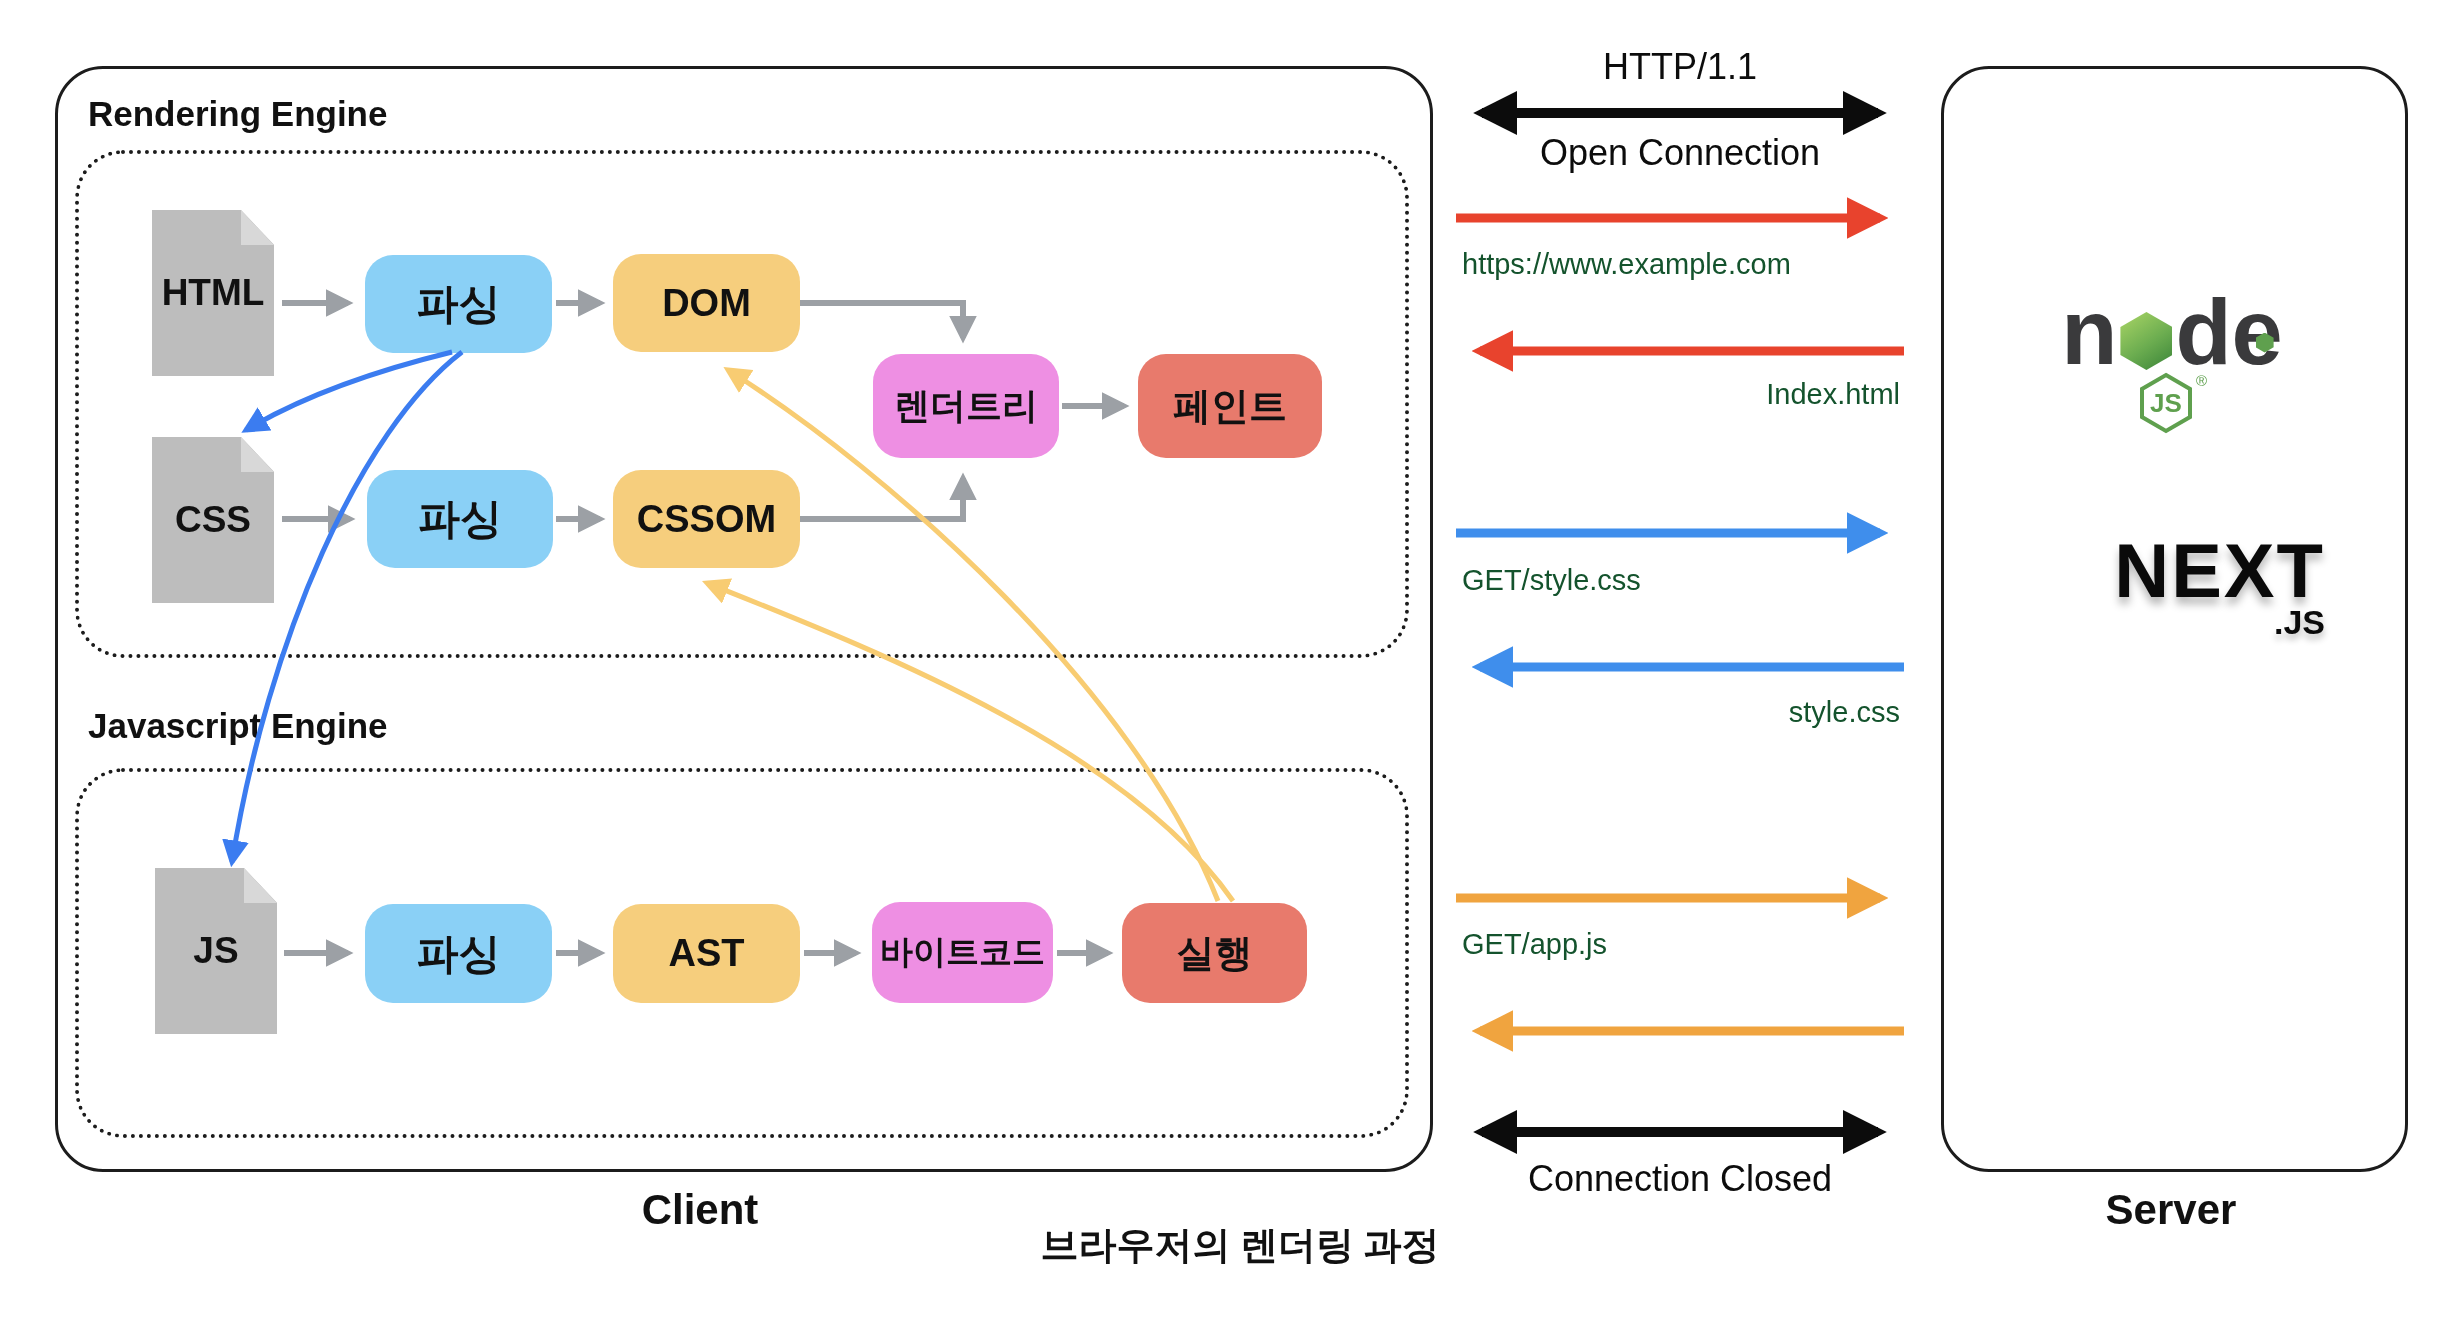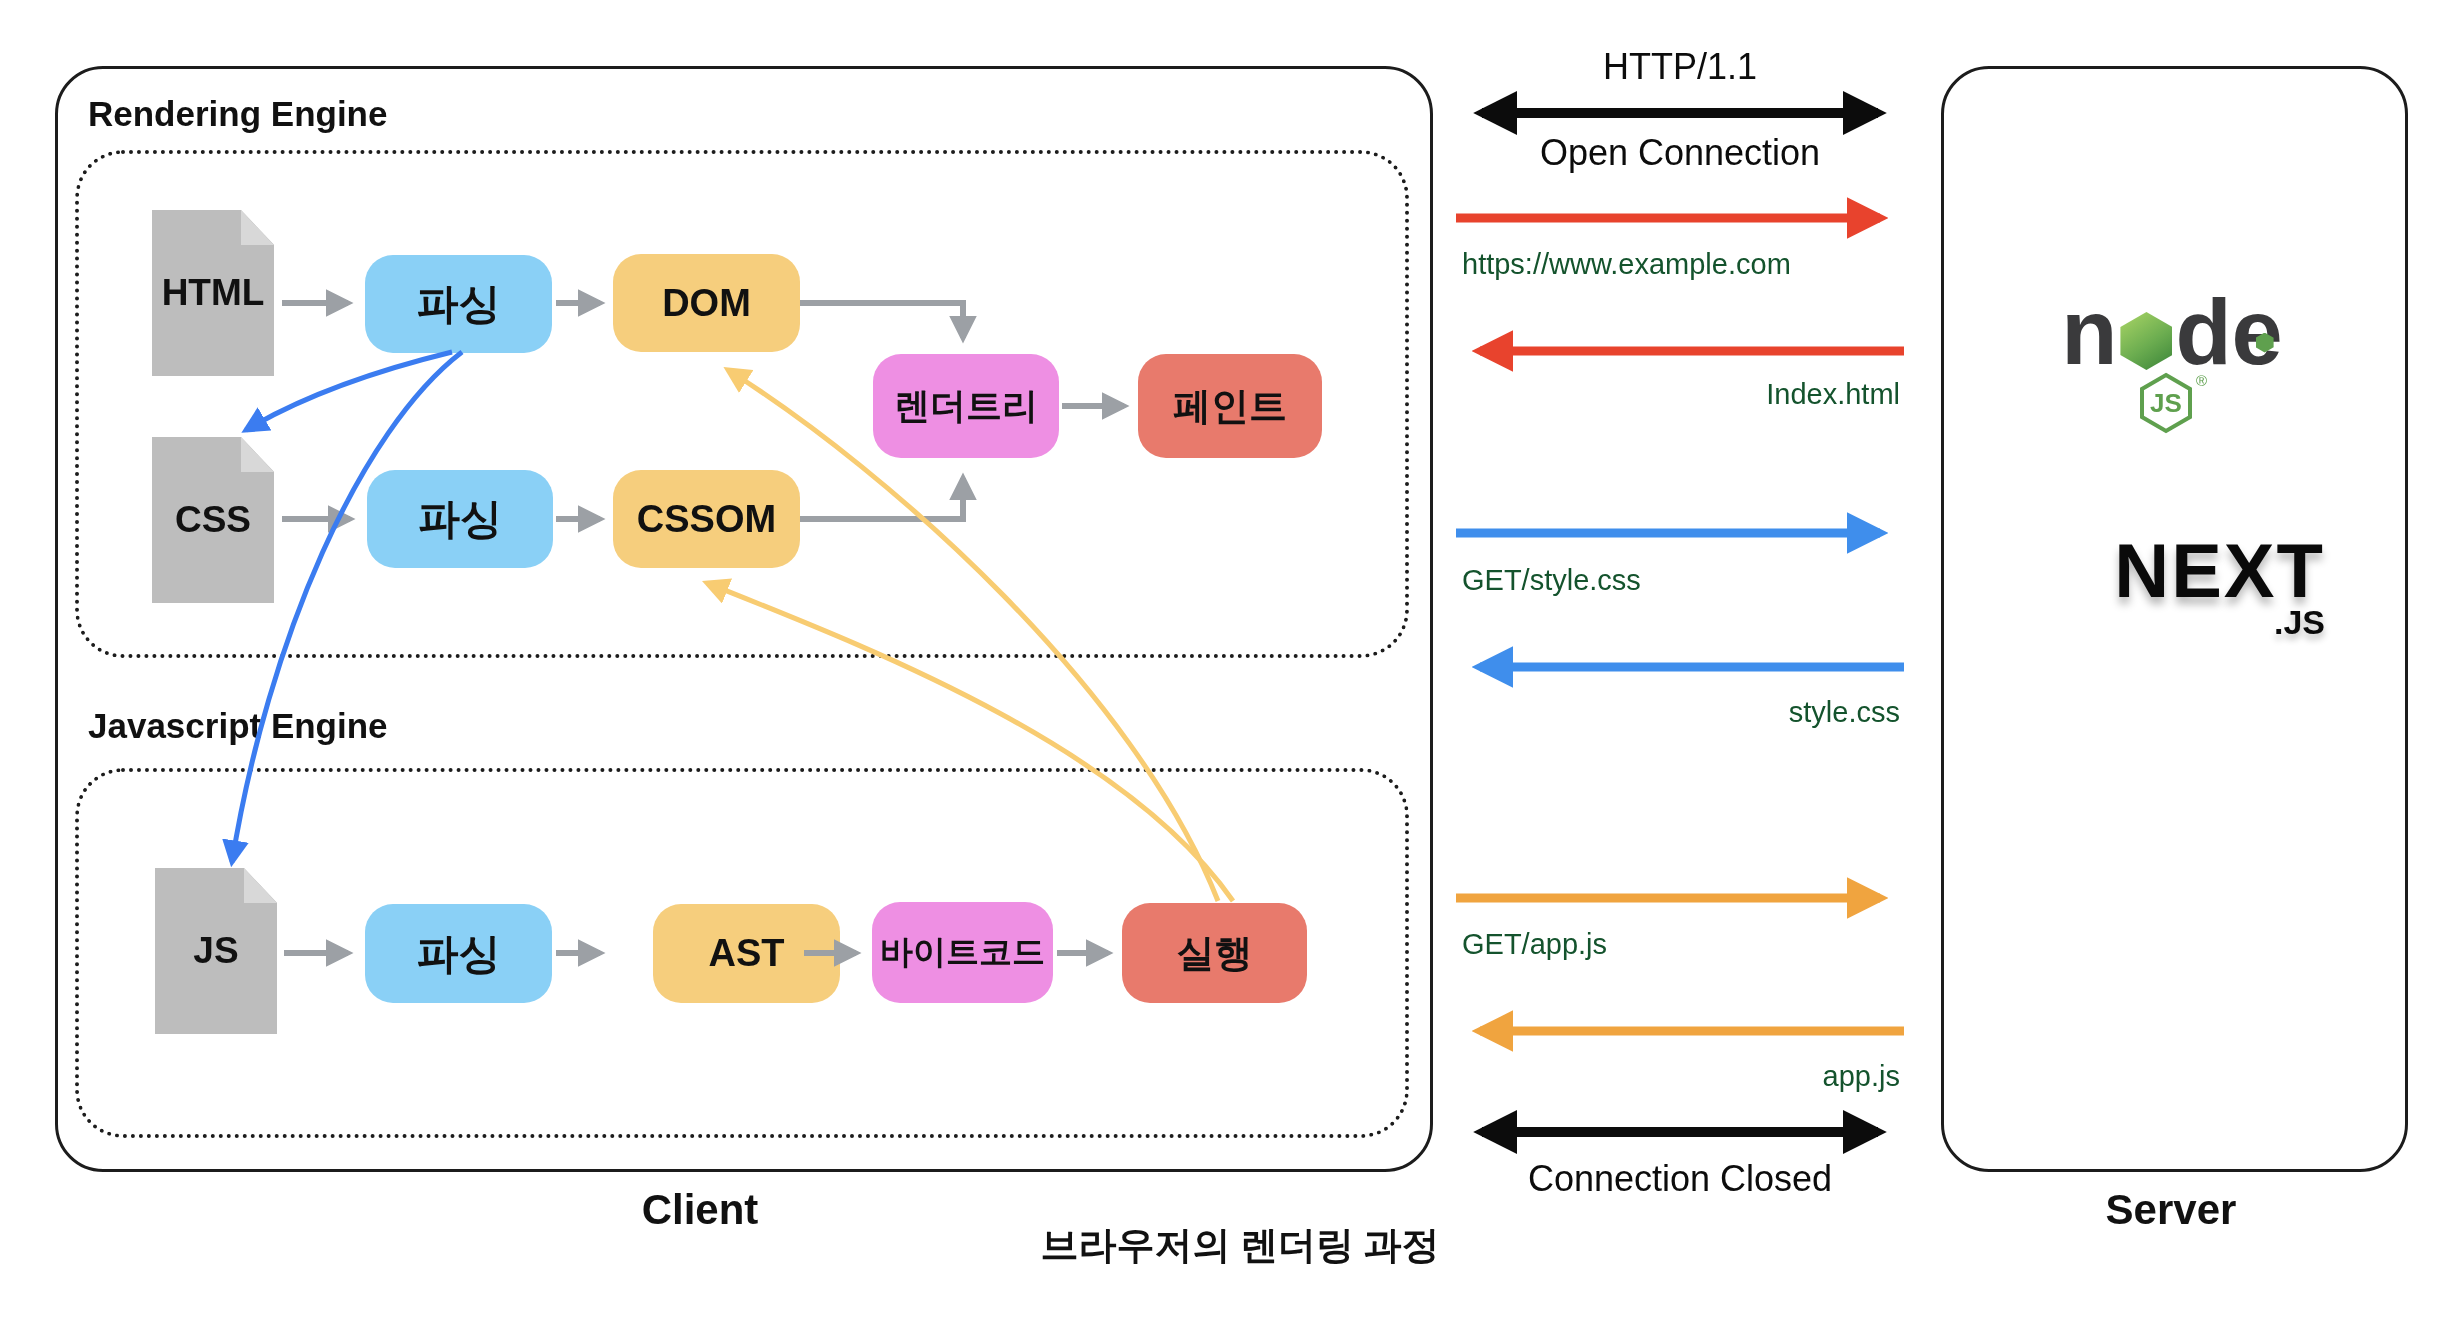--- a/index.html
+++ b/index.html
@@ -83,32 +83,31 @@
   </div>
 
   <div class="node-box bg-parse t42" style="left:365px;top:255px;width:187px;height:98px;">파싱</div>
   <div class="node-box bg-tree t36" style="left:873px;top:354px;width:186px;height:104px;">렌더트리</div>
   <div class="node-box bg-object t38" style="left:613px;top:254px;width:187px;height:98px;">DOM</div>
   <div class="node-box bg-action t38" style="left:1138px;top:354px;width:184px;height:104px;">페인트</div>
   <div class="node-box bg-parse t42" style="left:367px;top:470px;width:186px;height:98px;">파싱</div>
   <div class="node-box bg-object t38" style="left:613px;top:470px;width:187px;height:98px;">CSSOM</div>
 
   <div class="node-box bg-parse t42" style="left:365px;top:904px;width:187px;height:99px;">파싱</div>
-  <div class="node-box bg-object t38" style="left:613px;top:904px;width:187px;height:99px;margin-left:40px;">AST</div>
+  <div class="node-box bg-object t38" style="left:613px;top:904px;width:187px;height:99px;">AST</div>
   <div class="node-box bg-tree t33" style="left:872px;top:902px;width:181px;height:101px;">바이트코드</div>
   <div class="node-box bg-action t38" style="left:1122px;top:903px;width:185px;height:100px;">실행</div>
 
   <div class="net-title" style="left:1680px;top:46px;">HTTP/1.1</div>
   <div class="net-title" style="left:1680px;top:132px;">Open Connection</div>
   <div class="net-label" style="left:1462px;top:248px;">https://www.example.com</div>
   <div class="net-label right" style="left:1458px;top:378px;">Index.html</div>
   <div class="net-label" style="left:1462px;top:564px;">GET/style.css</div>
   <div class="net-label right" style="left:1458px;top:696px;">style.css</div>
   <div class="net-label" style="left:1462px;top:928px;">GET/app.js</div>
-  <div class="net-label right" style="left:1458px;top:1060px;">app.js</div>
   <div class="net-title" style="left:1680px;top:1158px;">Connection Closed</div>
 
   <div class="big-box" style="left:1941px;top:66px;width:461px;height:1100px;"></div>
 
   <div class="nodelogo">
     <div class="node-word">
       <span class="node-letter">n</span>
       <span class="node-hex"></span>
       <span class="node-letter">d</span>
       <span class="node-letter node-e"><span>e</span><span class="node-edot"></span></span>

